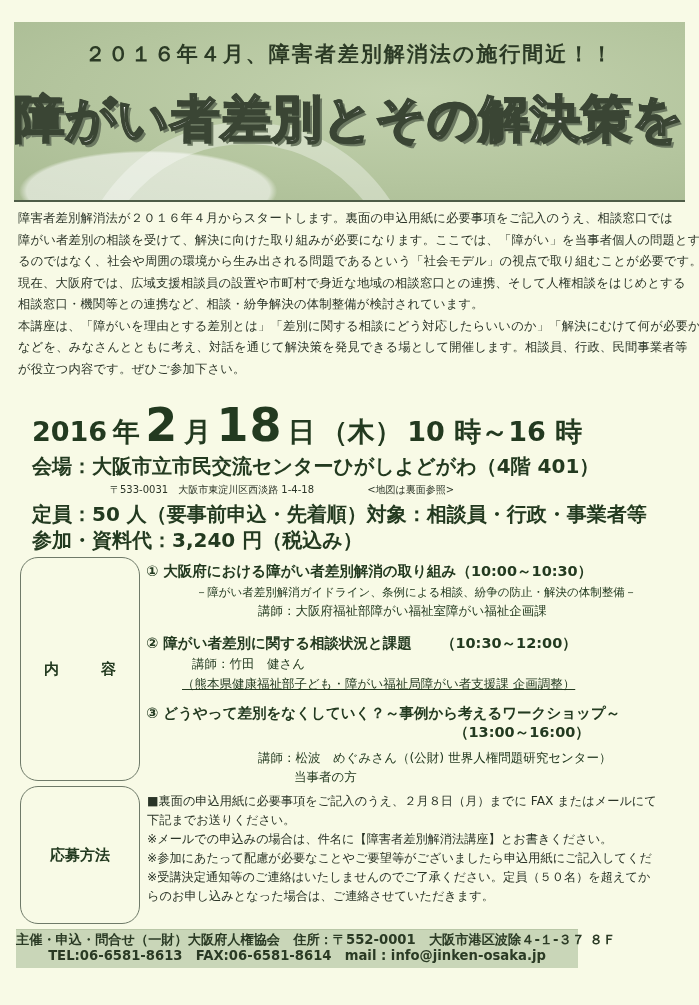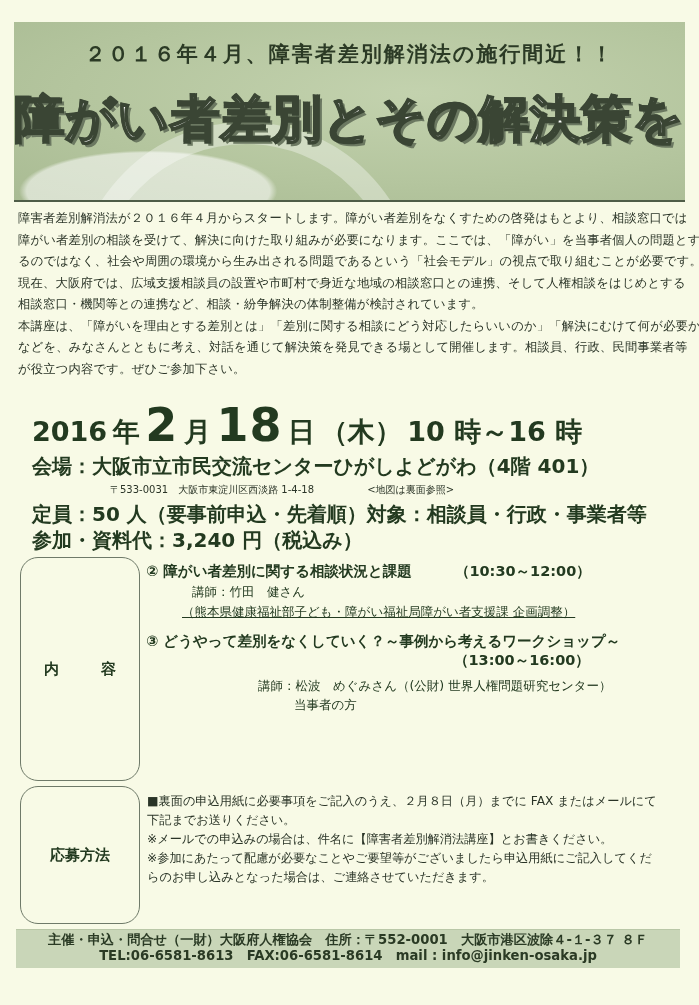--- a/index.html
+++ b/index.html
@@ -64,38 +64,38 @@
 
   .program { left:146px; top:562px; width:540px; color:#233a20; }
   .item-title { font-size:14.5px; font-weight:bold; white-space:nowrap; }
   .item-sub { font-size:11.5px; text-align:center; white-space:nowrap; }
   .item-line { font-size:12.5px; white-space:nowrap; }
 
   .apply { left:147px; top:792px; width:545px; font-size:12.2px; line-height:19px; color:#2a3427; }
   .apply p { margin:0; white-space:nowrap; }
 
   .footer {
-    left:16px; top:929px; width:664px; height:36px;
+    left:16px; top:929px; width:562px; height:36px;
     background:#c9d6b8; border-top:1px solid #b9c7a7;
     font-size:13.2px; font-weight:bold; color:#2a3a24; text-align:center; line-height:16px;
     padding-top:2px;
   }
   .footer div { white-space:nowrap; }
 </style>
 </head>
 <body>
 
 <div class="abs banner">
   <div class="abs arc"></div>
   <div class="abs tagline">２０１６年４月、障害者差別解消法の施行間近！！</div>
   <div class="abs title1">障がい者差別とその解決策を</div>
 </div>
 
 <div class="abs intro">
-  <p>障害者差別解消法が２０１６年４月からスタートします。障がい者差別をなくすための啓発はもとより、相談窓口では</p>
+  <p>障害者差別解消法が２０１６年４月からスタートします。裏面の申込用紙に必要事項をご記入のうえ、相談窓口では</p>
   <p>障がい者差別の相談を受けて、解決に向けた取り組みが必要になります。ここでは、「障がい」を当事者個人の問題とす</p>
   <p>るのではなく、社会や周囲の環境から生み出される問題であるという「社会モデル」の視点で取り組むことが必要です。</p>
   <p>現在、大阪府では、広域支援相談員の設置や市町村で身近な地域の相談窓口との連携、そして人権相談をはじめとする</p>
   <p>相談窓口・機関等との連携など、相談・紛争解決の体制整備が検討されています。</p>
   <p>本講座は、「障がいを理由とする差別とは」「差別に関する相談にどう対応したらいいのか」「解決にむけて何が必要か」</p>
   <p>などを、みなさんとともに考え、対話を通じて解決策を発見できる場として開催します。相談員、行政、民間事業者等</p>
   <p>が役立つ内容です。ぜひご参加下さい。</p>
 </div>
 
 <div class="abs date-line">
@@ -118,24 +118,29 @@
 <div class="abs fee">参加・資料代：3,240 円（税込み）</div>
 
 <div class="abs label-box box-content">
   <span class="lbl">
     <span>内</span>
     <span>容</span>
   </span>
 </div>
 
 <div class="abs program">
+  <div style="height:72px;">
+    <div class="item-title">① 大阪府における障がい者差別解消の取り組み（10:00～10:30）</div>
+    <div class="item-sub" style="margin-top:4px;">－障がい者差別解消ガイドライン、条例による相談、紛争の防止・解決の体制整備－</div>
+    <div class="item-line" style="margin-left:112px;margin-top:3px;">講師：大阪府福祉部障がい福祉室障がい福祉企画課</div>
+  </div>
   <div style="height:70px;">
     <div class="item-title">
       <span>② 障がい者差別に関する相談状況と課題</span>
-      <span style="margin-left:38px;">（10:30～12:00）</span>
+      <span style="margin-left:24px;">（10:30～12:00）</span>
     </div>
     <div class="item-line" style="margin-left:46px;margin-top:3px;">講師：竹田　健さん</div>
     <div class="item-line" style="margin-left:36px;margin-top:3px;text-decoration:underline;">（熊本県健康福祉部子ども・障がい福祉局障がい者支援課 企画調整）</div>
   </div>
   <div>
     <div class="item-title">③ どうやって差別をなくしていく？～事例から考えるワークショップ～</div>
     <div class="item-title" style="margin-left:308px;">（13:00～16:00）</div>
     <div class="item-line" style="margin-left:112px;margin-top:8px;">講師：松波　めぐみさん（(公財) 世界人権問題研究センター）</div>
     <div class="item-line" style="margin-left:148px;margin-top:2px;">当事者の方</div>
   </div>
@@ -143,19 +148,20 @@
 
 <div class="abs label-box box-apply">
   <span>応募方法</span>
 </div>
 
 <div class="abs apply">
   <p>■裏面の申込用紙に必要事項をご記入のうえ、２月８日（月）までに FAX またはメールにて</p>
   <p>下記までお送りください。</p>
   <p>※メールでの申込みの場合は、件名に【障害者差別解消法講座】とお書きください。</p>
   <p>※参加にあたって配慮が必要なことやご要望等がございましたら申込用紙にご記入してくだ</p>
+  <p>※受講決定通知等のご連絡はいたしませんのでご了承ください。定員（５０名）を超えてか</p>
   <p>らのお申し込みとなった場合は、ご連絡させていただきます。</p>
 </div>
 
 <div class="abs footer">
   <div>主催・申込・問合せ（一財）大阪府人権協会　住所：〒552-0001　大阪市港区波除４-１-３７ ８Ｆ</div>
   <div>TEL:06-6581-8613　FAX:06-6581-8614　mail : info@jinken-osaka.jp</div>
 </div>
 
 </body></html>

